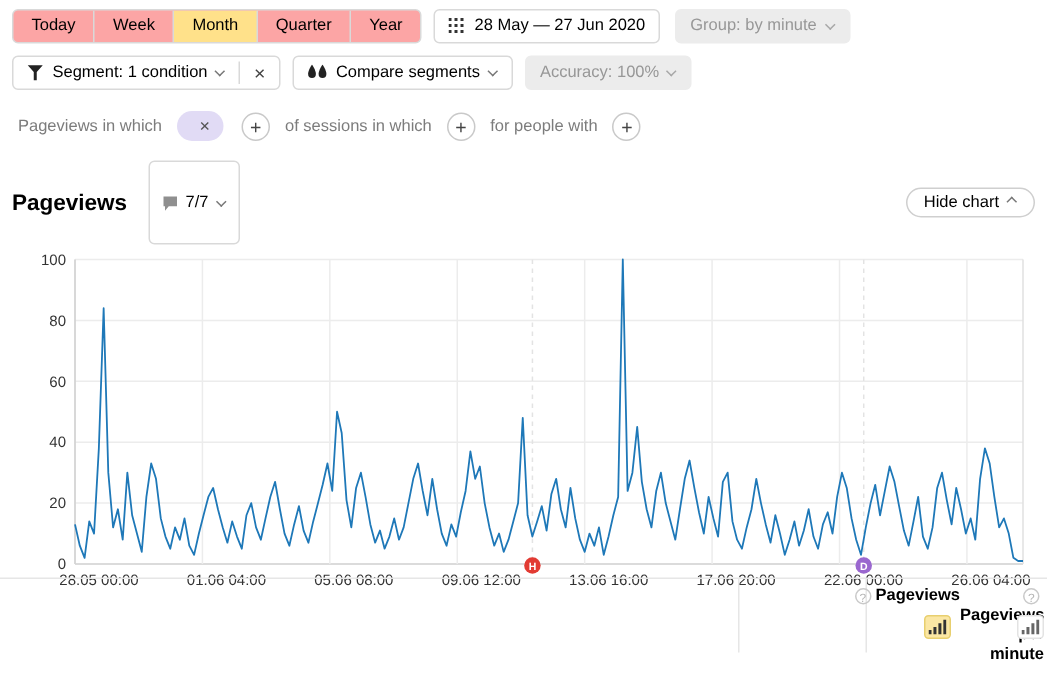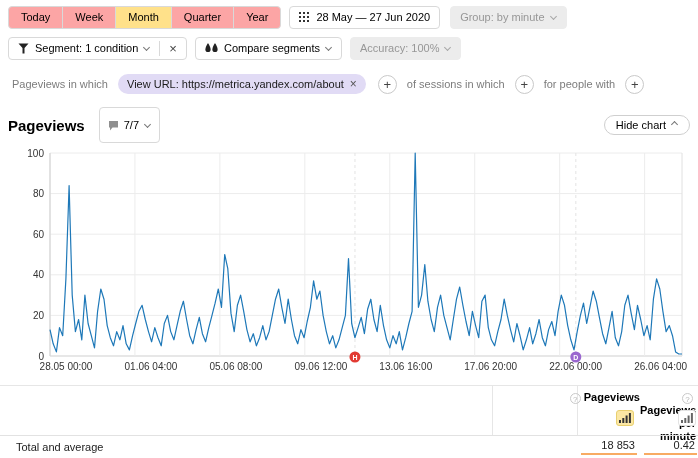--- a/index.html
+++ b/index.html
@@ -36,21 +36,21 @@
   .chip{display:inline-flex;align-items:center;background:var(--chip-lavender);border-radius:12px;
         padding:3px 9px;margin:0 6px;color:#1a1a1a;line-height:14px;cursor:pointer;}
   .chip .x{margin-left:6px;color:#555;font-size:12px;cursor:pointer;}
   .plus{display:inline-flex;align-items:center;justify-content:center;width:19px;height:19px;border:1px solid #c9c9c9;
         border-radius:50%;color:#444;font-size:13px;margin:0 6px;cursor:pointer;background:#fff;line-height:1;}
   .ftext{margin:0 4px;}
   
   .section-header{margin-top:13px;padding-right:8px;display:flex;align-items:center;}
   .section-title{font-size:15px;font-weight:bold;}
   .goals-btn{display:inline-flex;align-items:center;border:1px solid var(--border-gray);border-radius:4px;
-             padding:11px 8px;margin-left:14px;background:#fff;cursor:pointer;}
+             padding:21px 8px;margin-left:14px;background:#fff;cursor:pointer;}
   .hide-chart{margin-left:auto;border:1px solid #cfcfcf;border-radius:11px;padding:3px 11px;display:inline-flex;
               align-items:flex-start;background:#fff;cursor:pointer;}
   
   .chart-wrap{position:relative;height:234px;margin-top:2px;}
   .chart-wrap svg{position:absolute;left:0;top:0;}
   
   .table-area{position:absolute;left:0;top:385px;width:698px;height:79px;border-top:1px solid #e6e6e6;}
   .vline{position:absolute;top:0;height:49px;width:1px;background:#e6e6e6;}
   .th{position:absolute;top:5px;font-weight:bold;text-align:right;line-height:13px;}
   .qmark{display:inline-block;width:11px;height:11px;border:1px solid #c9c9c9;border-radius:50%;color:#b5b5b5;
@@ -129,21 +129,20 @@
     </span>
     <span class="btn ml8 disabled">
       <span>Accuracy: 100%</span>
       <span class="chev"></span>
     </span>
   </div>
 
   <div class="row filter-row">
     <span class="ftext">Pageviews in which</span>
     <span class="chip">
-      <span>View URL: https://metrica.yandex.com/about</span>
       <span class="x">×</span>
     </span>
     <span class="plus">+</span>
     <span class="ftext">of sessions in which</span>
     <span class="plus">+</span>
     <span class="ftext">for people with</span>
     <span class="plus">+</span>
   </div>
 
   <div class="section-header">
@@ -232,18 +231,13 @@
     <svg width="12" height="10" viewBox="0 0 12 10">
         <g fill="#666">
       <rect x="0" y="7" width="2" height="3"></rect>
           <rect x="3.3" y="5" width="2" height="5"></rect>
       <rect x="6.6" y="2.5" width="2" height="7.5"></rect>
           <rect x="9.9" y="0" width="2" height="10"></rect>
     </g>
       </svg>
   </div>
 
-  <div class="total-row">
-    <span class="total-label">Total and average</span>
-    <span class="tval" style="right:61px;min-width:56px;">18 853</span>
-    <span class="tval" style="right:1px;min-width:53px;">0.42</span>
-  </div>
 </div>
 
 </body></html>

